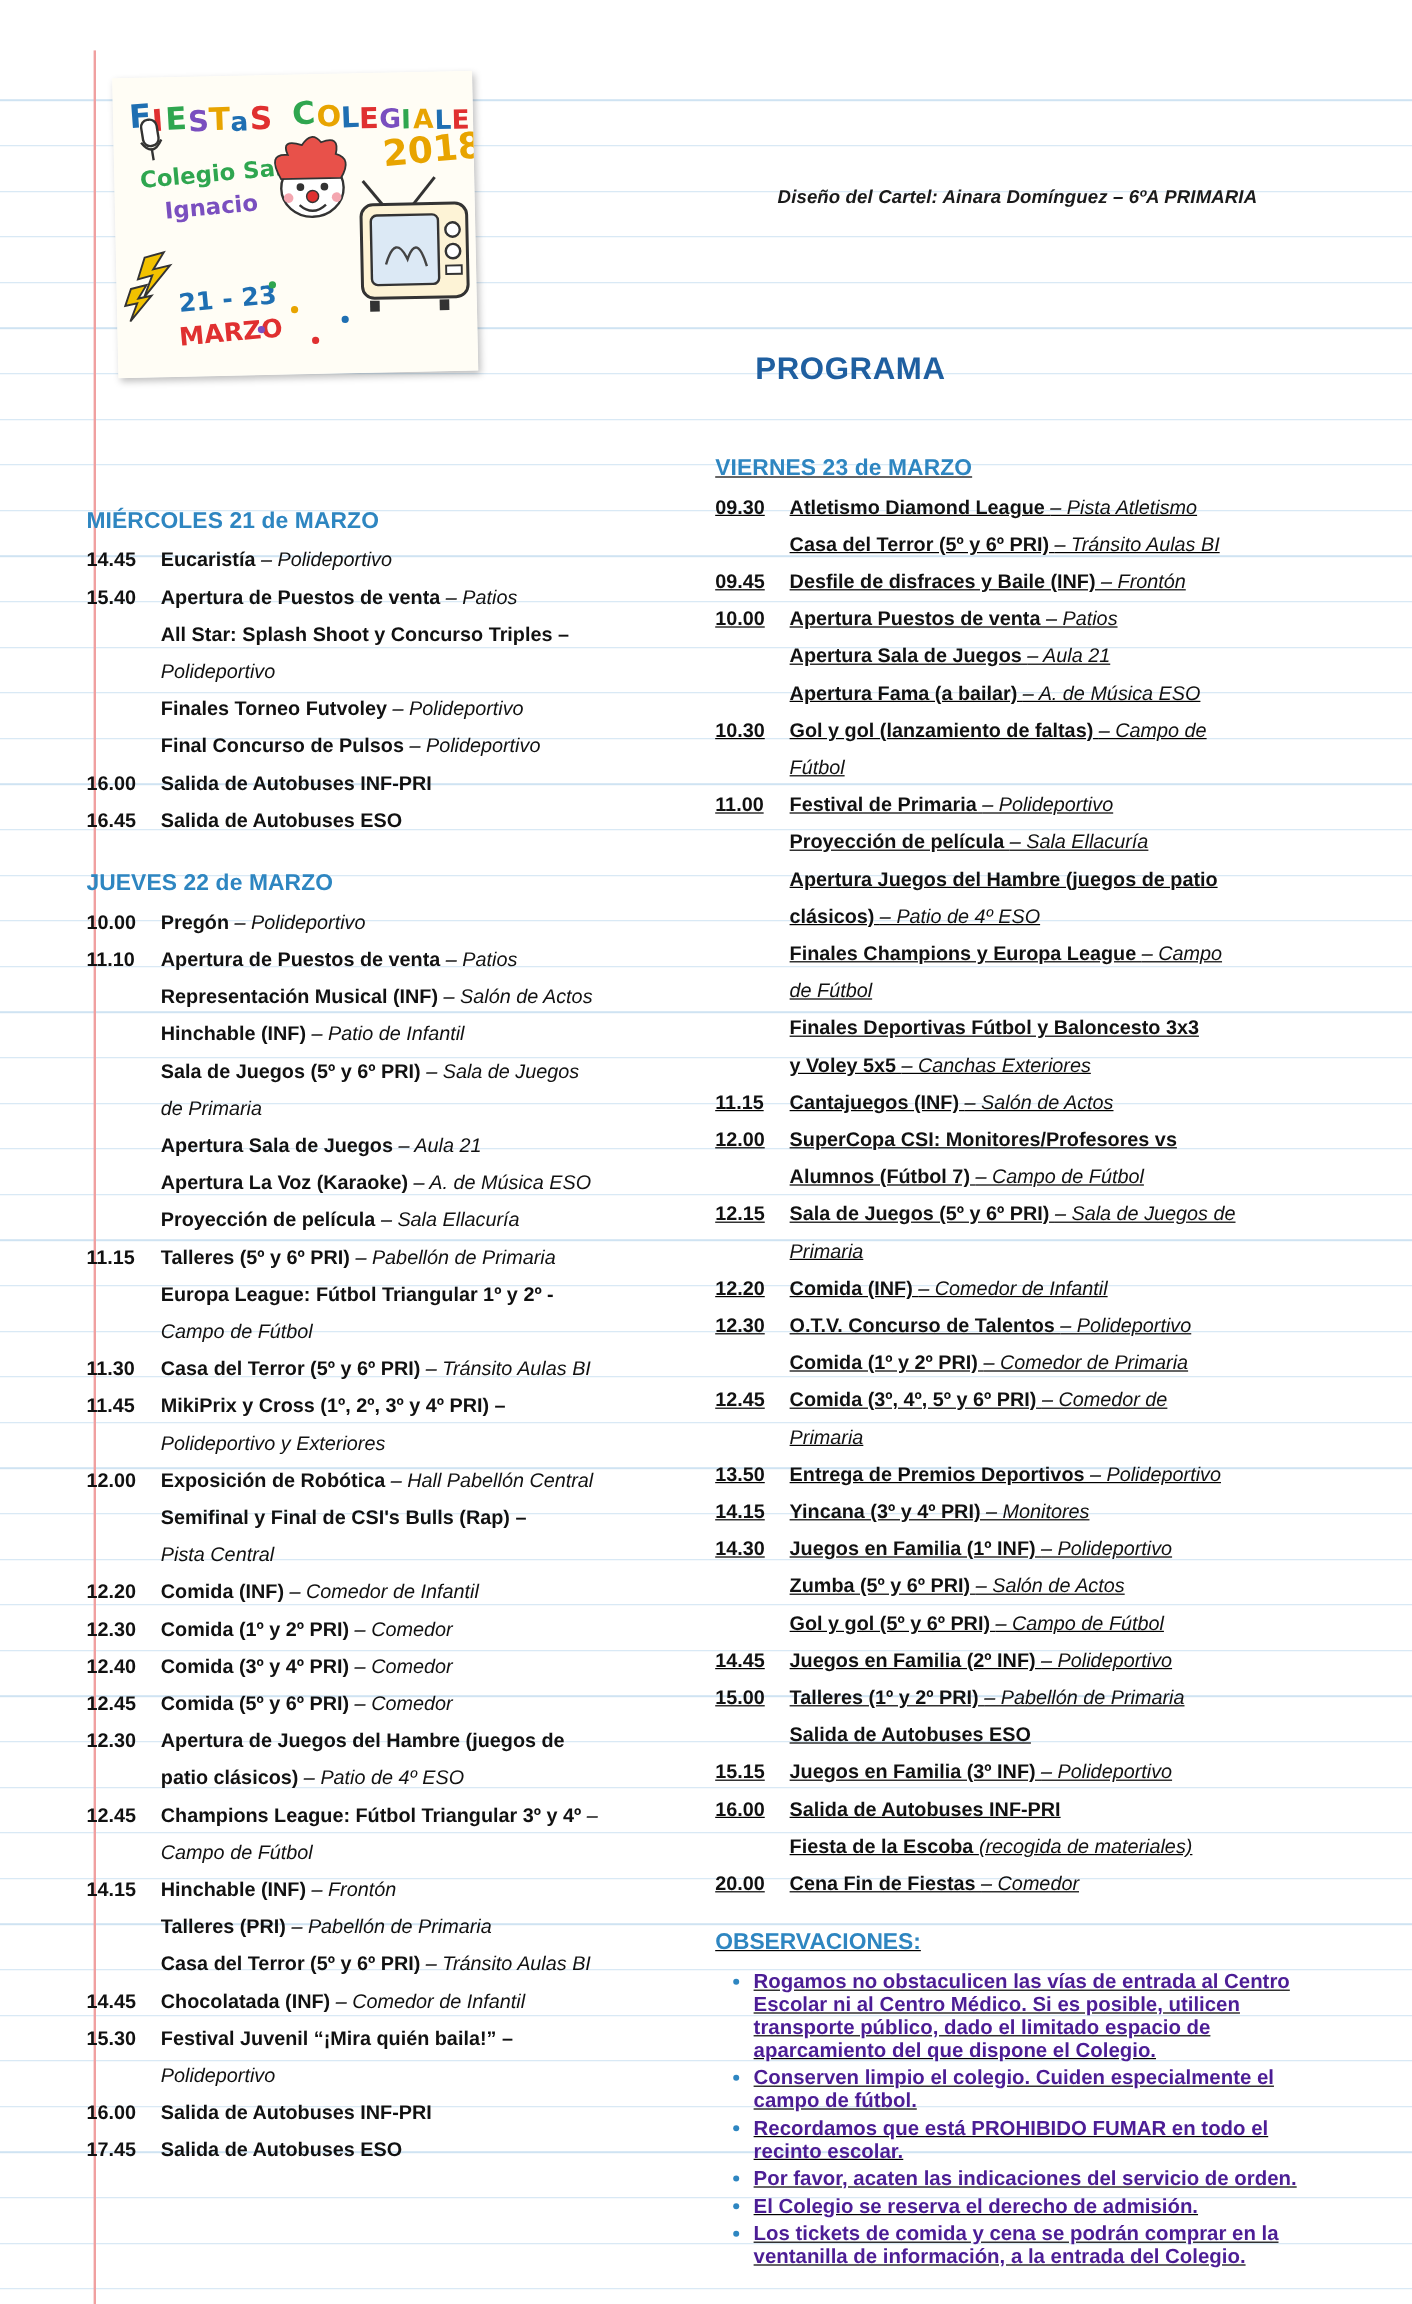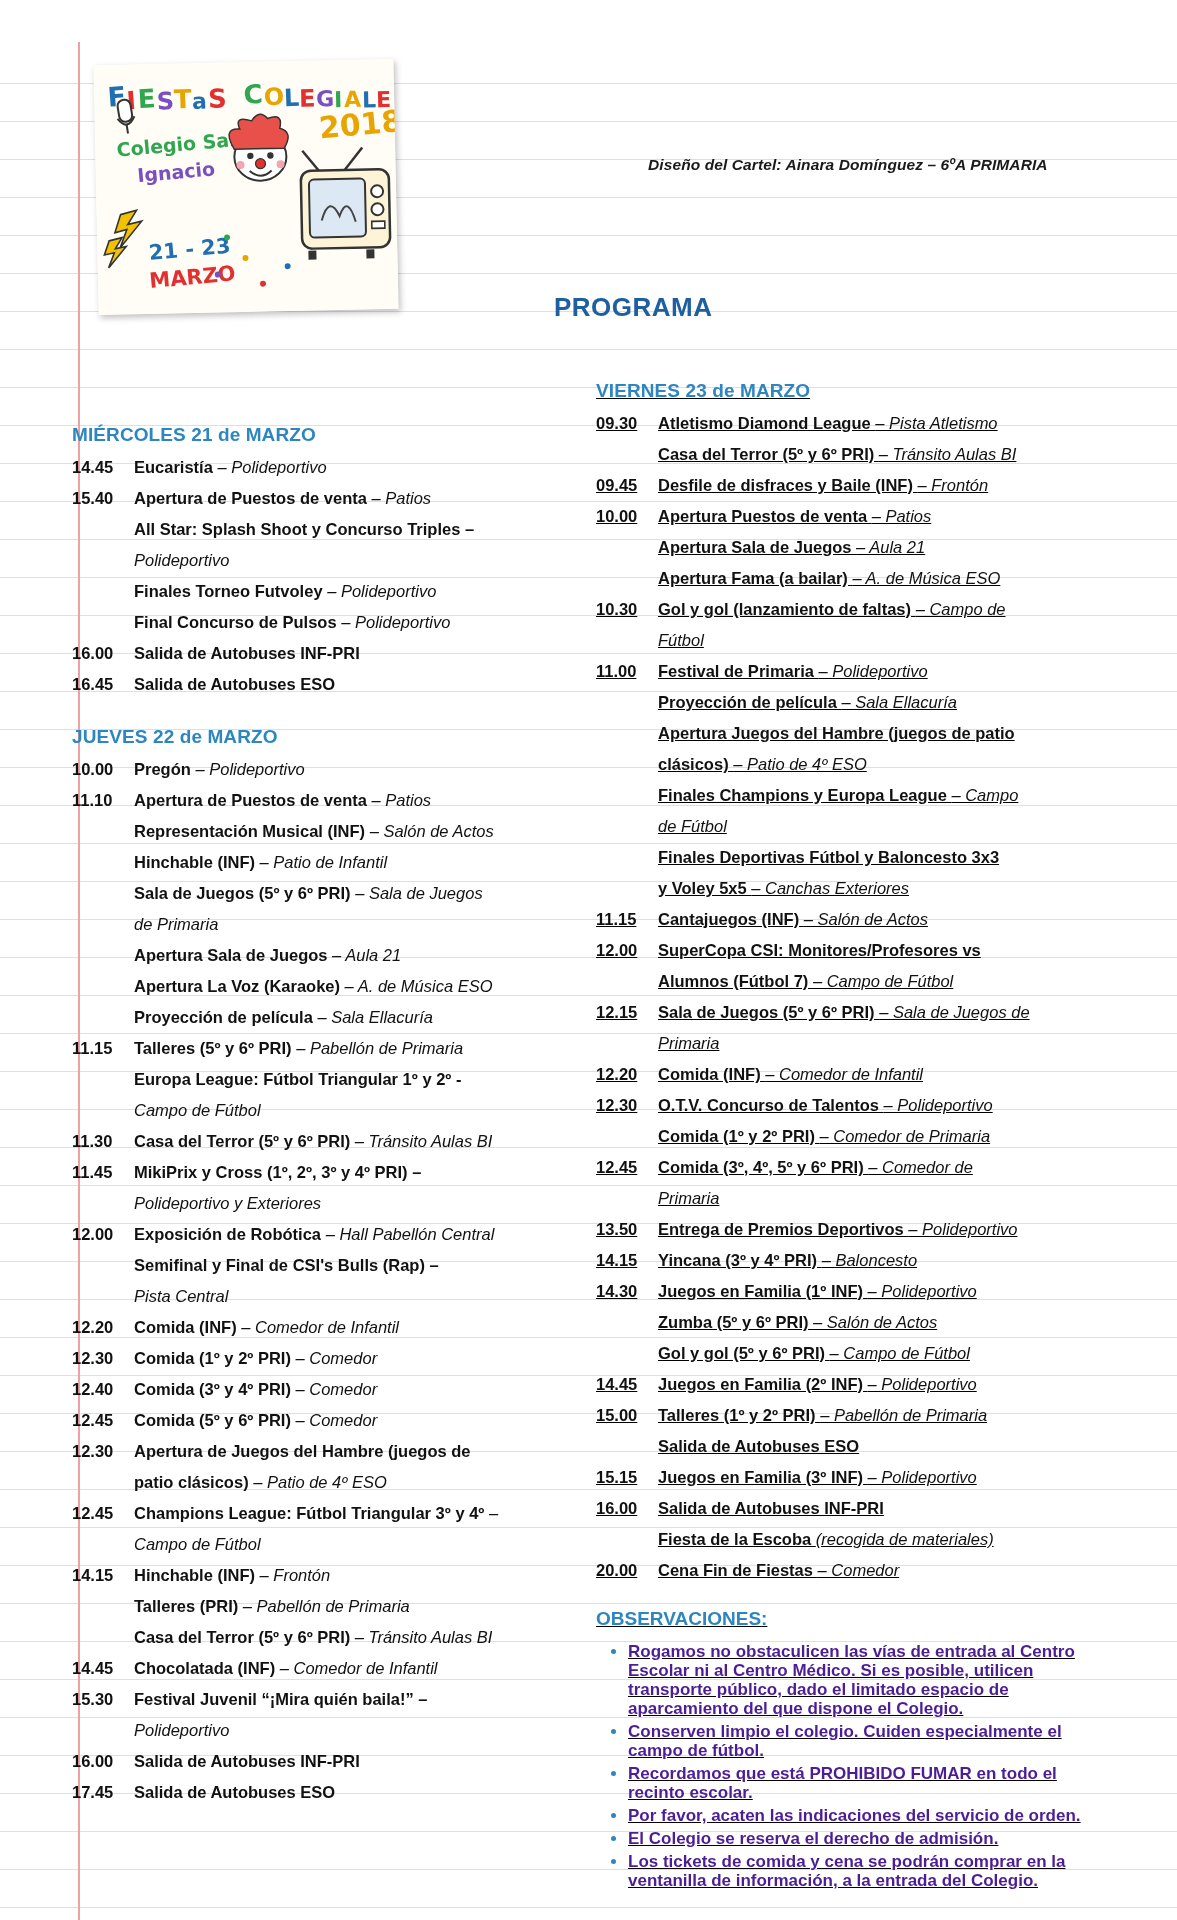--- a/index.html
+++ b/index.html
@@ -40,22 +40,22 @@
     overflow:hidden;
   }
   .poster svg{display:block;}
 
   .credit{
     position:absolute;left:648px;top:156px;width:500px;
     font-style:italic;font-weight:bold;font-size:15.5px;color:#1a1a1a;
     letter-spacing:.1px;
   }
   .programa{
-    position:absolute;left:554px;top:292px;width:260px;
-    text-align:left;
+    position:absolute;left:528px;top:292px;width:260px;
+    text-align:right;
     font-size:26px;font-weight:bold;color:#1f5fa0;
     letter-spacing:.5px;
   }
 
   
   .col{position:absolute;top:380px;}
   .col-left{left:72px;width:520px;margin-top:44px;}
   .col-right{left:596px;width:520px;text-decoration:underline;}
 
   .daytitle{
@@ -459,21 +459,21 @@
             <tr>
               <td class="time"></td>
               <td class="ev"><b></b><i>Primaria</i></td>
             </tr>
             <tr>
               <td class="time">13.50</td>
               <td class="ev"><b>Entrega de Premios Deportivos </b><i>– Polideportivo</i></td>
             </tr>
             <tr>
               <td class="time">14.15</td>
-              <td class="ev"><b>Yincana (3º y 4º PRI) </b><i>– Baloncesto</i></td>
+              <td class="ev"><b>Yincana (3º y 4º PRI) </b><i>– Monitores</i></td>
             </tr>
             <tr>
               <td class="time">14.30</td>
               <td class="ev"><b>Juegos en Familia (1º INF) </b><i>– Polideportivo</i></td>
             </tr>
             <tr>
               <td class="time"></td>
               <td class="ev"><b>Zumba (5º y 6º PRI) </b><i>– Salón de Actos</i></td>
             </tr>
             <tr>

